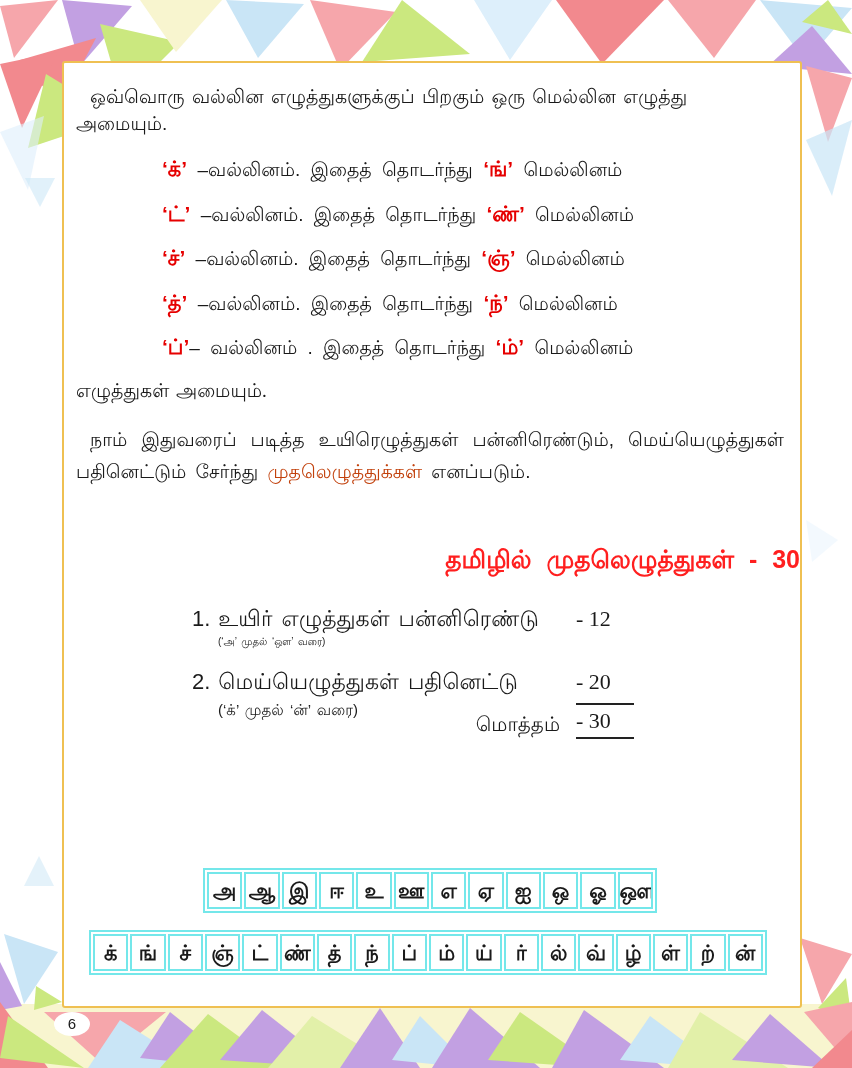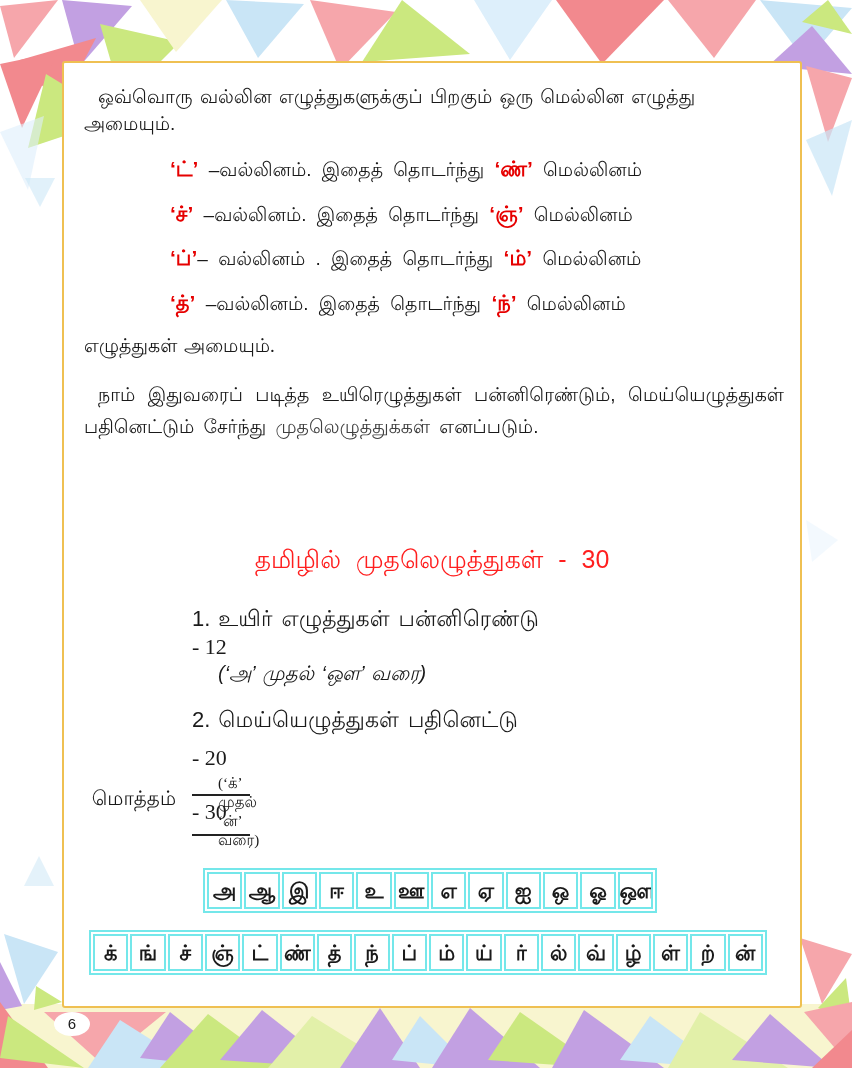--- a/index.html
+++ b/index.html
@@ -1,43 +1,43 @@
 <!DOCTYPE html>
 <html><head>
 <meta charset="utf-8">
 <style>
   html,body{margin:0;padding:0;}
   body{width:852px;height:1068px;position:relative;background:#ffffff;
        font-family:"Liberation Sans","DejaVu Sans",sans-serif;color:#1a1a1a;overflow:hidden;}
   .mosaic{position:absolute;left:0;top:0;z-index:0;}
   .sheet{position:absolute;left:62px;top:61px;width:740px;height:947px;box-sizing:border-box;
          background:#ffffff;border:2px solid #efc052;border-radius:3px;z-index:1;}
-  .content{padding:20px 16px 0 20px;font-size:19px;}
+  .content{padding:20px 16px 0 12px;font-size:19px;}
   .intro{margin:0;line-height:27px;text-indent:14px;word-spacing:2px;}
   .rules{margin-top:10px;}
   .rule{line-height:43.5px;padding-left:86px;white-space:nowrap;word-spacing:5px;}
   .rl{color:#e60000;font-weight:bold;font-size:21px;}
   .mline{line-height:43px;padding-left:86px;white-space:nowrap;word-spacing:5px;}
   .mline2{line-height:42px;word-spacing:2px;font-family:Liberation Serif, serif;}
   .para2{margin:12px 0 0;line-height:32px;text-indent:14px;text-align:justify;word-spacing:4px;}
-  .rw{color:#404040;}
-  .heading{position:absolute;left:0;top:482px;width:100%;margin:0;text-align:center;
-           color:#ff1f1f;font-size:25px;font-weight:normal;word-spacing:8px;}
+  .rw{color:#c2410c;}
+  .heading{position:absolute;left:0;top:482px;width:100%;margin:0;text-align:right;
+           color:#ff1f1f;font-size:25px;font-weight:bold;word-spacing:8px;}
   .summary{position:absolute;left:128px;top:543px;width:442px;font-size:22px;}
-  .srow{display:flex;align-items:flex-start;flex-direction:column;}
+  .srow{display:flex;align-items:flex-start;}
   .sitem{flex:1;word-spacing:3px;}
   .snum{display:inline-block;margin-right:8px;}
   .sval{width:58px;text-align:left;font-family:Liberation Serif, serif;}
-  .snote{font-size:20px;margin:2px 0 12px 26px;word-spacing:2px;font-style:italic;}
+  .snote{font-size:10px;margin:2px 0 12px 26px;word-spacing:2px;}
   .srow2{margin-top:20px;gap:10px;}
   .total-row{margin-top:2px;min-height:46px;}
   .sleft{flex:1;position:relative;}
-  .snote2{position:absolute;left:26px;top:2px;font-size:15px;word-spacing:2px;font-family:Liberation Serif, serif;}
+  .snote2{position:absolute;left:26px;top:2px;font-size:15px;word-spacing:2px;}
   .total-label{position:absolute;right:16px;top:14px;font-size:20px;}
-  .total-val{border-top:2px solid #222;border-bottom:2px solid #222;margin-top:21px;padding:3px 0 9px;}
+  .total-val{border-top:2px solid #222;border-bottom:2px solid #222;margin-top:4px;padding:3px 0 3px;}
   .ltable{position:absolute;display:flex;gap:2px;padding:2px;border:2px solid #74e7ea;
           background:#fff;box-sizing:border-box;}
   .ltable .cell{flex:1;border:2px solid #74e7ea;background:#fff;text-align:center;
                 font-weight:bold;font-size:21px;height:33px;line-height:33px;overflow:hidden;}
   .vowels{left:139px;top:805px;width:454px;}
   .consonants{left:25px;top:867px;width:678px;}
   .pagenum{position:absolute;left:54px;top:1012px;width:36px;height:24px;background:#ffffff;
            border-radius:50%;text-align:center;line-height:24px;font-size:15px;z-index:2;}
 </style>
 </head>
@@ -90,24 +90,25 @@
   <polygon points="770,1014 832,1068 732,1060" fill="#c2a0e2"></polygon>
   <polygon points="804,1012 852,1002 852,1068" fill="#f6a6ab"></polygon>
   <polygon points="852,1030 812,1068 852,1068" fill="#f2898e"></polygon>
 </svg>
 
 <div class="sheet">
   <div class="content">
     <p class="intro">ஒவ்வொரு வல்லின எழுத்துகளுக்குப் பிறகும் ஒரு மெல்லின எழுத்து அமையும்.</p>
 
     <div class="rules">
+      <div class="rule"><span class="rl">‘க்’</span><span> –வல்லினம். இதைத் தொடர்ந்து </span><span class="rl">‘ங்’</span><span> மெல்லினம்</span></div>
       <div class="rule"><span class="rl">‘ட்’</span><span> –வல்லினம். இதைத் தொடர்ந்து </span><span class="rl">‘ண்’</span><span> மெல்லினம்</span></div>
       <div class="rule"><span class="rl">‘ச்’</span><span> –வல்லினம். இதைத் தொடர்ந்து </span><span class="rl">‘ஞ்’</span><span> மெல்லினம்</span></div>
+      <div class="rule"><span class="rl">‘த்’</span><span> –வல்லினம். இதைத் தொடர்ந்து </span><span class="rl">‘ந்’</span><span> மெல்லினம்</span></div>
       <div class="rule"><span class="rl">‘ப்’</span><span>– வல்லினம் . இதைத் தொடர்ந்து </span><span class="rl">‘ம்’</span><span> மெல்லினம்</span></div>
-      <div class="rule"><span class="rl">‘த்’</span><span> –வல்லினம். இதைத் தொடர்ந்து </span><span class="rl">‘ந்’</span><span> மெல்லினம்</span></div>
     </div>
 
     <div class="mline2">எழுத்துகள் அமையும்.</div>
 
     <p class="para2"><span>நாம் இதுவரைப் படித்த உயிரெழுத்துகள் பன்னிரெண்டும், மெய்யெழுத்துகள் பதினெட்டும் சேர்ந்து </span><span class="rw">முதலெழுத்துக்கள்</span><span> எனப்படும்.</span></p>
   </div>
 
   <h2 class="heading">தமிழில் முதலெழுத்துகள் - 30</h2>
 
   <div class="summary">

